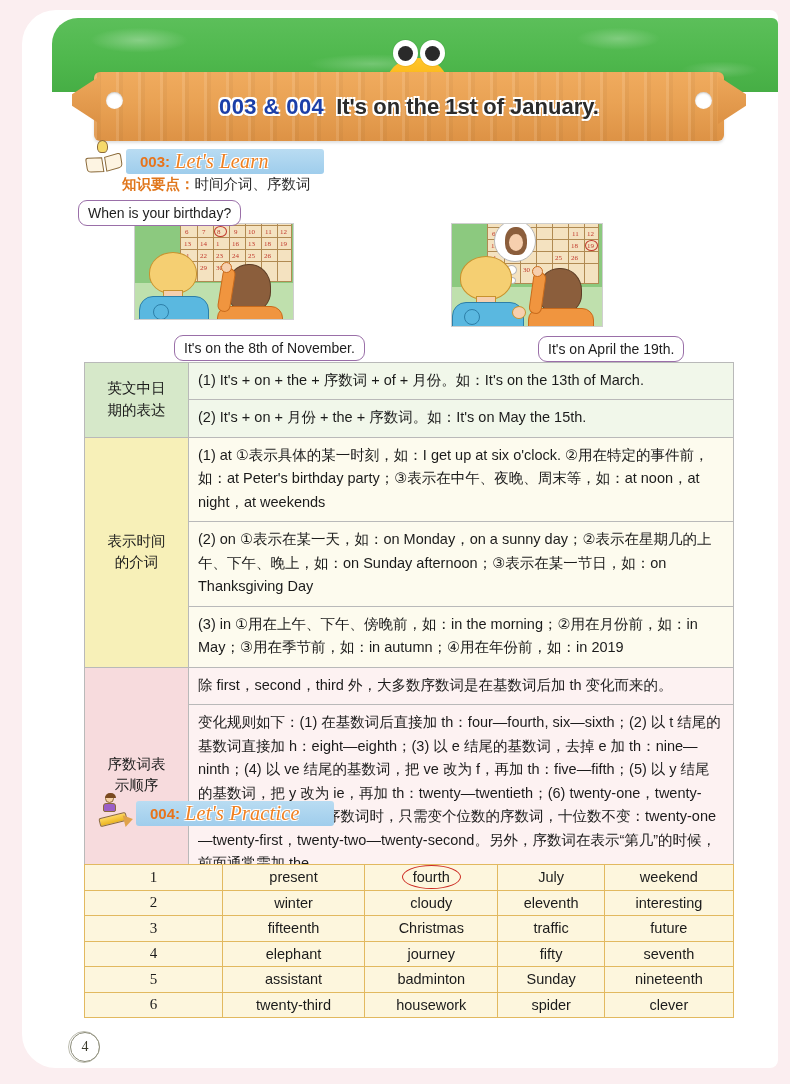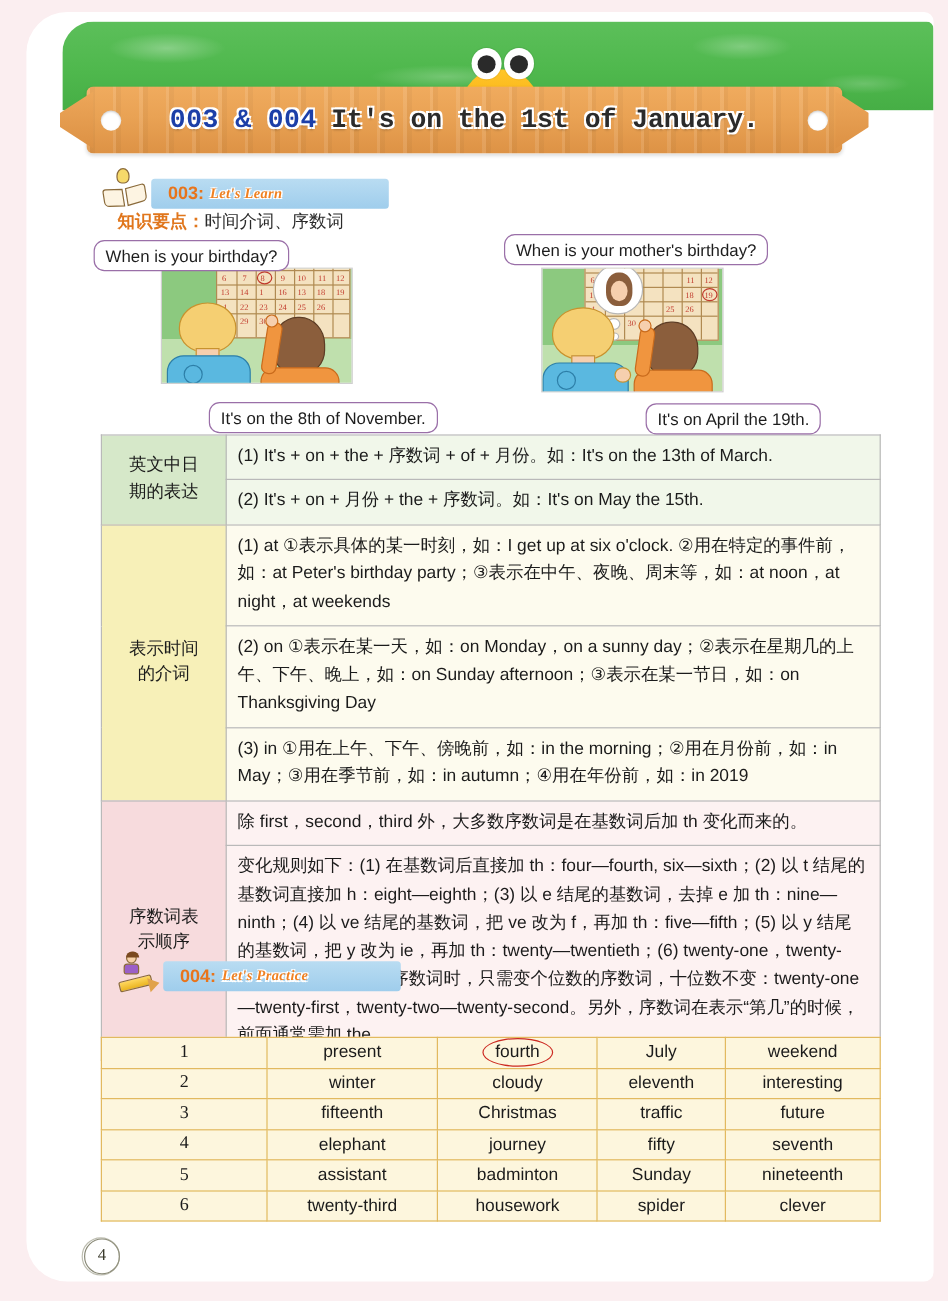--- a/index.html
+++ b/index.html
@@ -50,27 +50,26 @@
     background: linear-gradient(180deg,#ffc629,#f9ae14);
     border-radius: 32px 32px 4px 4px;
   }
   .mascot-foot { position:absolute; bottom:-3px; width:16px; height:10px; background:#f08a1c; border-radius:50%; }
   .mascot-foot.l { left: 10px; } .mascot-foot.r { right: 10px; }
   .eye { position:absolute; top: 6px; width: 25px; height: 26px; background:#fff; border-radius:50%; box-shadow:0 0 0 1px rgba(0,0,0,.05); }
   .eye.l { left: 22px; } .eye.r { left: 49px; }
   .eye:after { content:""; position:absolute; left:5px; top:6px; width:15px; height:15px; background:#2a2a2a; border-radius:50%; }
 
   .plank {
-    position: absolute; left: 50px; top: 62px; width: 630px; height: 56px;
+    position: absolute; left: 72px; top: 62px; width: 630px; height: 69px;
     background:
       repeating-linear-gradient(90deg, rgba(255,255,255,.11) 0 3px, rgba(0,0,0,.035) 3px 7px, rgba(255,255,255,0) 7px 22px),
       linear-gradient(180deg,#f0ab5e 0%, #e9a254 46%, #dd9245 100%);
     border-radius: 6px;
     box-shadow: 0 2px 3px rgba(0,0,0,.13);
-    font-family: Liberation Mono, monospace;
   }
   .plank:before, .plank:after{
     content:""; position:absolute; top:4px; width:28px; height:48px;
     background: linear-gradient(180deg,#eda75a,#dc9144);
   }
   .plank:before { left:-22px; clip-path: polygon(100% 0, 100% 100%, 0 62%, 0 38%); }
   .plank:after  { right:-22px; clip-path: polygon(0 0, 0 100%, 100% 62%, 100% 38%); }
   .hole { position:absolute; top:20px; width:17px; height:17px; background:#fff; border-radius:50%; box-shadow: inset 0 1px 2px rgba(0,0,0,.22); }
   .hole.l { left: 12px; } .hole.r { right: 12px; }
   .plank-text {
@@ -98,27 +97,27 @@
       radial-gradient(ellipse 14px 6px at 72% 5%, #b9dcf2 60%, transparent 62%),
       radial-gradient(ellipse 12px 6px at 95% 14%, #b9dcf2 60%, transparent 62%),
       radial-gradient(ellipse 13px 6px at 8% 92%, #9fcdec 60%, transparent 62%),
       radial-gradient(ellipse 13px 6px at 34% 96%, #9fcdec 60%, transparent 62%),
       radial-gradient(ellipse 13px 6px at 62% 93%, #9fcdec 60%, transparent 62%),
       radial-gradient(ellipse 13px 6px at 88% 97%, #9fcdec 60%, transparent 62%);
     z-index:-1;
   }
   .ribbon-num { color:#e8741b; font-size: 15px; font-weight: bold; margin-right: 5px; }
   .ribbon-label {
-    color:#f08020; font-size: 12px; font-weight: bold; font-style: italic;
+    color:#f08020; font-size: 20px; font-weight: normal; font-style: italic;
     font-family:"Liberation Serif", serif;
     text-shadow: -1px -1px 0 #fff, 1px -1px 0 #fff, -1px 1px 0 #fff, 1px 1px 0 #fff;
     letter-spacing: .3px;
   }
   .kp { position:absolute; font-size: 14.5px; color:#2b2b2b; }
-  .kp b { color:#e0761c; font-weight: bold; }
+  .kp b { color:#e0761c; font-weight: bold; margin-left: 24px; }
 
   
   .book { position:absolute; left:2px; top:8px; width:36px; height:22px; transform: rotate(-9deg); }
   .book .pg { position:absolute; top:4px; width:17px; height:15px; background:#fdf4e2; border:1.3px solid #8a6a3a; }
   .book .pg.l { left:0; border-radius: 3px 0 0 4px; transform: skewY(7deg); }
   .book .pg.r { right:0; border-radius: 0 3px 4px 0; transform: skewY(-7deg); }
   .bulb { position:absolute; left:13px; top:-4px; width:11px; height:13px; background:#f6d96a; border:1.2px solid #8a6a3a; border-radius:50% 50% 40% 40%; }
   
   .pencil { position:absolute; left:1px; top:6px; width:38px; height:26px; }
   .pencil .shaft { position:absolute; left:4px; top:13px; width:28px; height:9px; background:linear-gradient(180deg,#ffd860,#eab41f); border:1.2px solid #8a6a3a; border-radius:2px; transform: rotate(-14deg); }
@@ -268,23 +267,20 @@
       <div class="swirl" style="left:18px; top:80px; width:16px; height:16px;"></div>
       <div class="girl-hair" style="left:92px; top:40px; width:44px; height:48px;"></div>
       <div class="girl-body" style="left:82px; top:82px; width:66px; height:22px;"></div>
       <div class="arm" style="left:85px; top:44px; width:13px; height:44px; transform:rotate(9deg);"></div>
       <div class="hand" style="left:86px; top:38px; width:11px; height:11px;"></div>
     </div>
     <div class="bubble" style="left:152px; top:325px;">
       <span>It's on the 8th of November.</span>
     </div>
 
-    <div class="bubble" style="left:398px; top:185px;">
-      <span>When is your mother's birthday?</span>
-    </div>
     <div class="scene" style="left:429px; top:213px; width:152px; height:104px;">
       <div class="cal" style="left:35px; top:-10px; width:112px; height:70px;">
         <div class="row" style="top:12px;"></div>
           <div class="row" style="top:24px;"></div>
         <div class="row" style="top:36px;"></div>
           <div class="row" style="top:48px;"></div>
         <div class="col" style="left:16px;"></div>
           <div class="col" style="left:32px;"></div>
         <div class="col" style="left:48px;"></div>
           <div class="col" style="left:64px;"></div>

